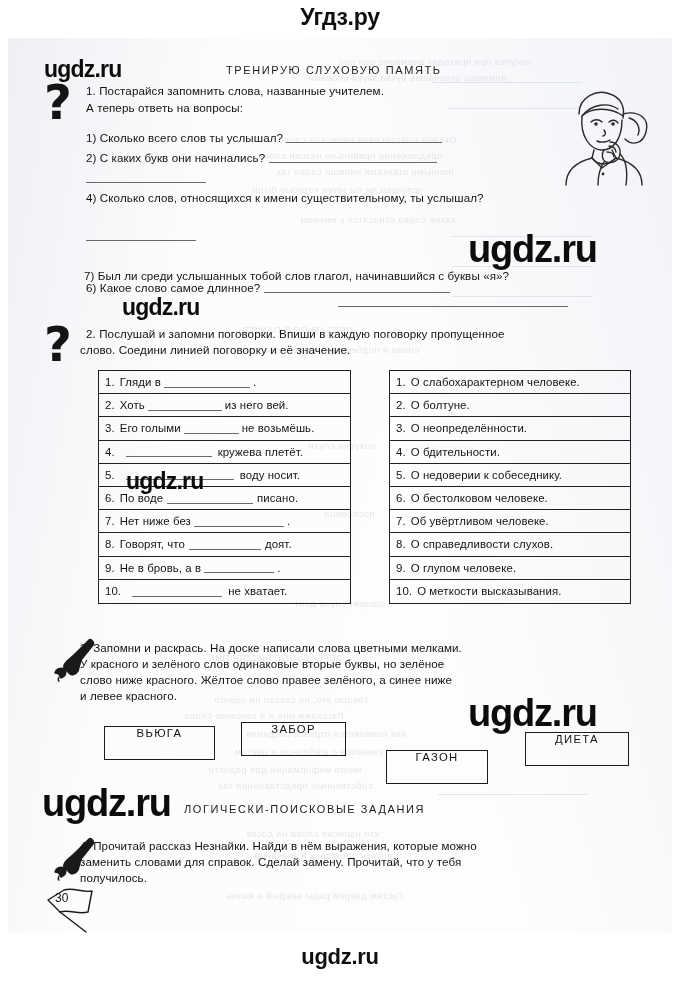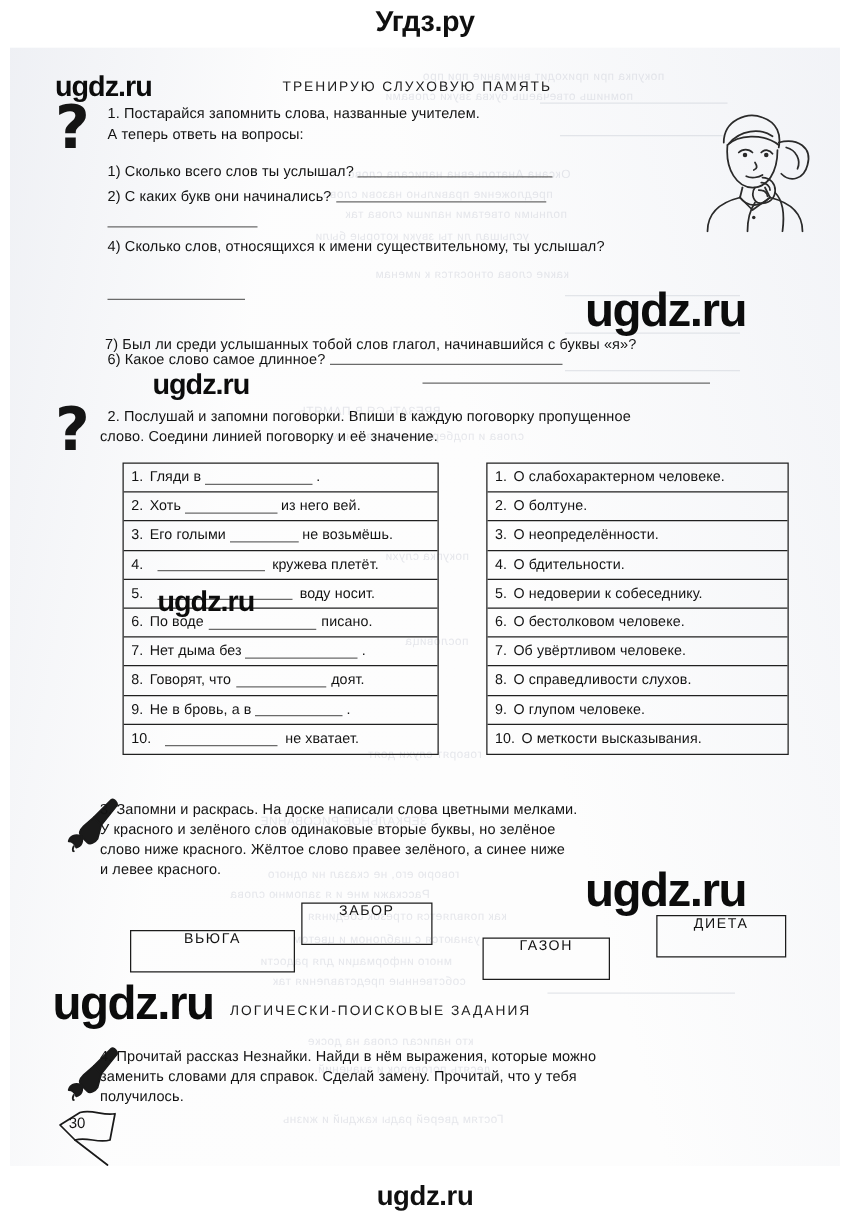--- a/index.html
+++ b/index.html
@@ -317,21 +317,21 @@
         <span>воду носит.</span>
       </div>
       <div class="row">
         <span class="num">6.</span>
         <span>По воде</span>
         <span class="blank" style="width:86px; margin:0 4px;"></span>
         <span>писано.</span>
       </div>
       <div class="row">
         <span class="num">7.</span>
-        <span>Нет дыма без</span>
+        <span>Нет ниже без</span>
         <span class="blank" style="width:90px; margin:0 3px;"></span>
         <span>.</span>
       </div>
       <div class="row">
         <span class="num">8.</span>
         <span>Говорят, что</span>
         <span class="blank" style="width:72px; margin:0 4px;"></span>
         <span>доят.</span>
       </div>
       <div class="row">
@@ -399,21 +399,21 @@
           <path d="M11 43 C10 45, 10 47, 11 47"></path>
         </g>
       </svg>
     </div>
 
     <div class="body-text" style="top:602px; left:72px;">3. Запомни и раскрась. На доске написали слова цветными мелками.</div>
     <div class="body-text" style="top:618px; left:72px;">У красного и зелёного слов одинаковые вторые буквы, но зелёное</div>
     <div class="body-text" style="top:634px; left:72px;text-align:center;">слово ниже красного. Жёлтое слово правее зелёного, а синее ниже</div>
     <div class="body-text" style="top:650px; left:72px;">и левее красного.</div>
 
-    <div class="word-box" style="top:706px; left:96px; width:132px; height:34px;">
+    <div class="word-box" style="top:688px; left:96px; width:111px; height:34px;">
       <span>ВЬЮГА</span>
     </div>
     <div class="word-box" style="top:684px; left:233px; width:105px; height:34px;">
       <span>ЗАБОР</span>
     </div>
     <div class="word-box" style="top:712px; left:378px; width:102px; height:34px;">
       <span>ГАЗОН</span>
     </div>
     <div class="word-box" style="top:694px; left:517px; width:104px; height:34px;">
       <span>ДИЕТА</span>

